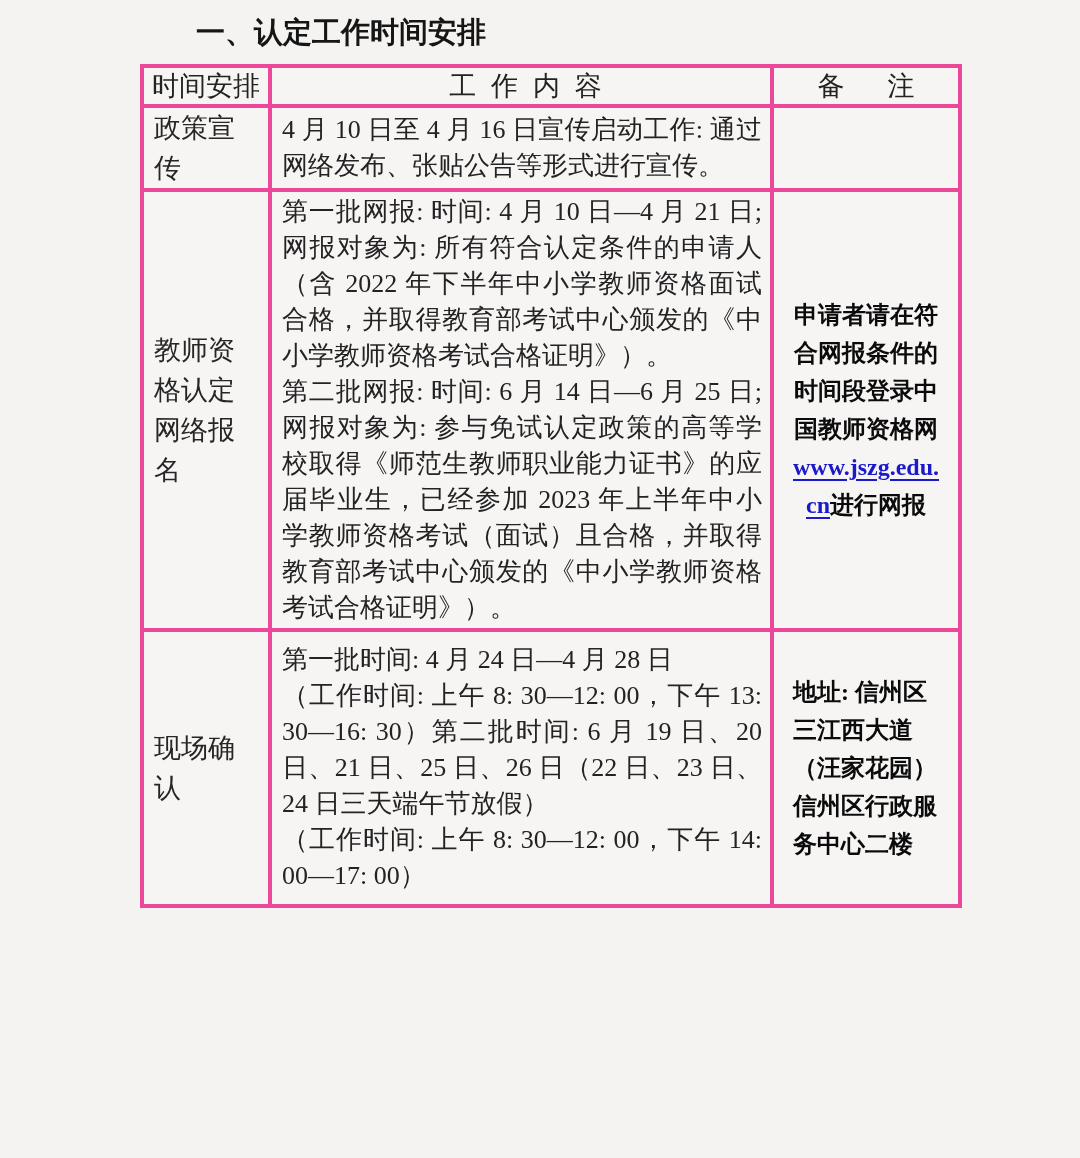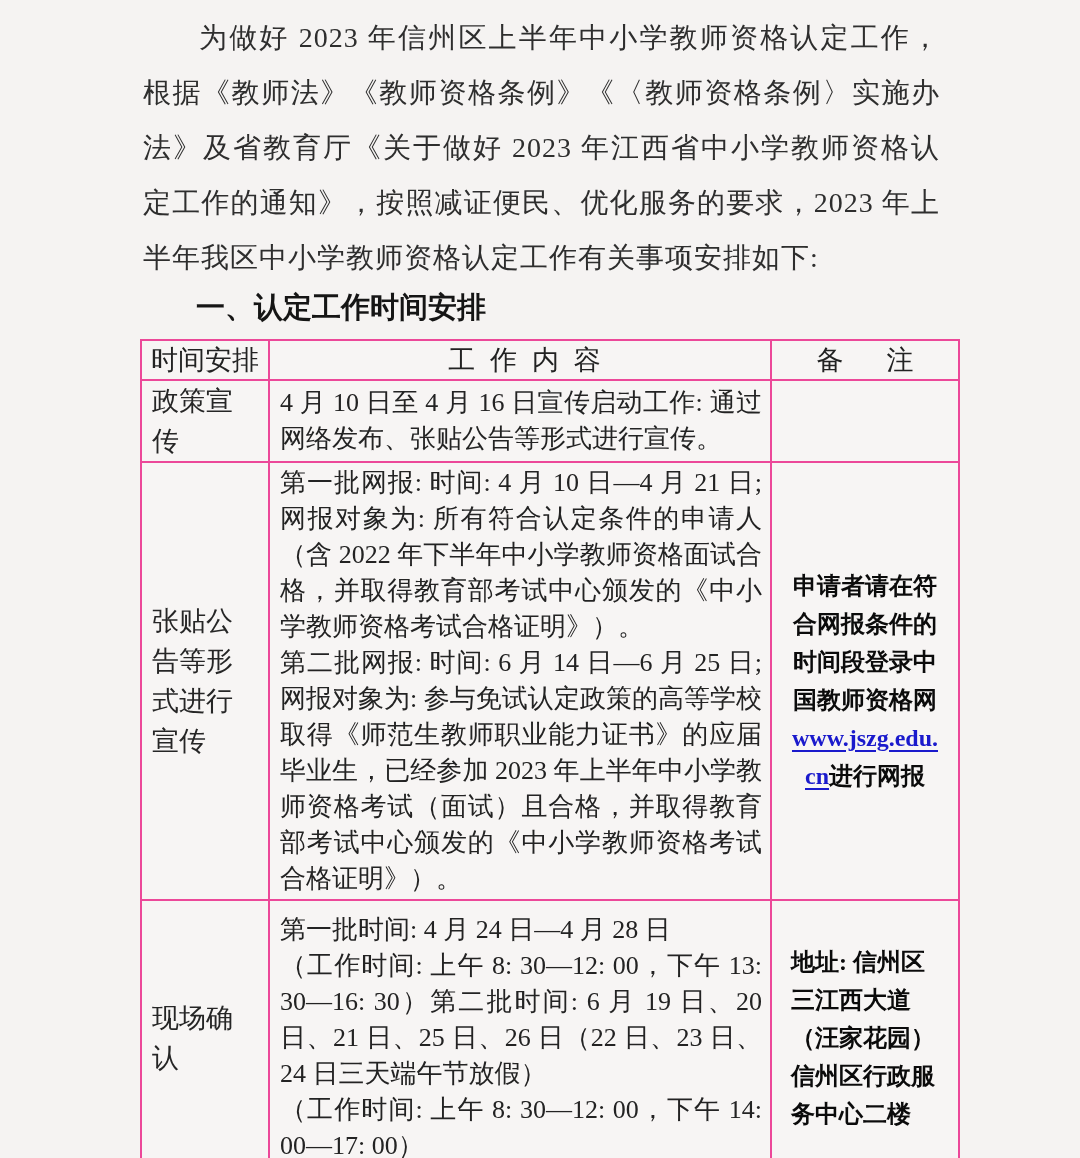--- a/index.html
+++ b/index.html
@@ -35,21 +35,21 @@
     color: #151515;
   }
   table.schedule {
     border-collapse: collapse;
     table-layout: fixed;
     margin-left: 140px;
     width: 818px;
     background: #f7f5f4;
   }
   table.schedule th, table.schedule td {
-    border: 2px solid #ec4899;
+    border: 4px solid #ec4899;
     box-sizing: border-box;
     vertical-align: middle;
   }
   .col-stage   { width: 128px; }
   .col-content { width: 502px; }
   .col-remark  { width: 188px; }
   th.hcell {
     height: 40px;
     font-size: 27px;
     font-weight: normal;
@@ -96,21 +96,20 @@
     text-underline-offset: 4px;
     word-break: break-all;
     cursor: pointer;
   }
 </style>
 </head>
 <body>
 
 <div class="page">
 
-  <p class="intro">为做好 2023 年信州区上半年中小学教师资格认定工作，根据《教师法》《教师资格条例》《〈教师资格条例〉实施办法》及省教育厅《关于做好 2023 年江西省中小学教师资格认定工作的通知》，按照减证便民、优化服务的要求，2023 年上半年我区中小学教师资格认定工作有关事项安排如下:</p>
 
   <h2 class="heading">一、认定工作时间安排</h2>
 
   <table class="schedule">
     <colgroup>
       <col class="col-stage">
       <col class="col-content">
       <col class="col-remark">
     </colgroup>
     <thead>
@@ -120,21 +119,21 @@
         <th class="hcell spaced-wide">备注</th>
       </tr>
     </thead>
     <tbody>
       <tr class="r1">
         <td class="stage">政策宣传</td>
         <td class="content">4 月 10 日至 4 月 16 日宣传启动工作: 通过网络发布、张贴公告等形式进行宣传。</td>
         <td class="remark"></td>
       </tr>
       <tr class="r2">
-        <td class="stage">张贴公告等形式进行宣传</td>
+        <td class="stage">教师资格认定网络报名</td>
         <td class="content">第一批网报: 时间: 4 月 10 日—4 月 21 日; 网报对象为: 所有符合认定条件的申请人（含 2022 年下半年中小学教师资格面试合格，并取得教育部考试中心颁发的《中小学教师资格考试合格证明》）。
 第二批网报: 时间: 6 月 14 日—6 月 25 日; 网报对象为: 参与免试认定政策的高等学校取得《师范生教师职业能力证书》的应届毕业生，已经参加 2023 年上半年中小学教师资格考试（面试）且合格，并取得教育部考试中心颁发的《中小学教师资格考试合格证明》）。</td>
         <td class="remark centered"><span>申请者请在符合网报条件的时间段登录中国教师资格网</span><a class="doc-link">www.jszg.edu.cn</a><span>进行网报</span></td>
       </tr>
       <tr class="r3">
         <td class="stage">现场确认</td>
         <td class="content">第一批时间: 4 月 24 日—4 月 28 日
 （工作时间: 上午 8: 30—12: 00，下午 13: 30—16: 30）第二批时间: 6 月 19 日、20 日、21 日、25 日、26 日（22 日、23 日、24 日三天端午节放假）
 （工作时间: 上午 8: 30—12: 00，下午 14: 00—17: 00）</td>
         <td class="remark">地址: 信州区三江西大道（汪家花园）信州区行政服务中心二楼</td>

